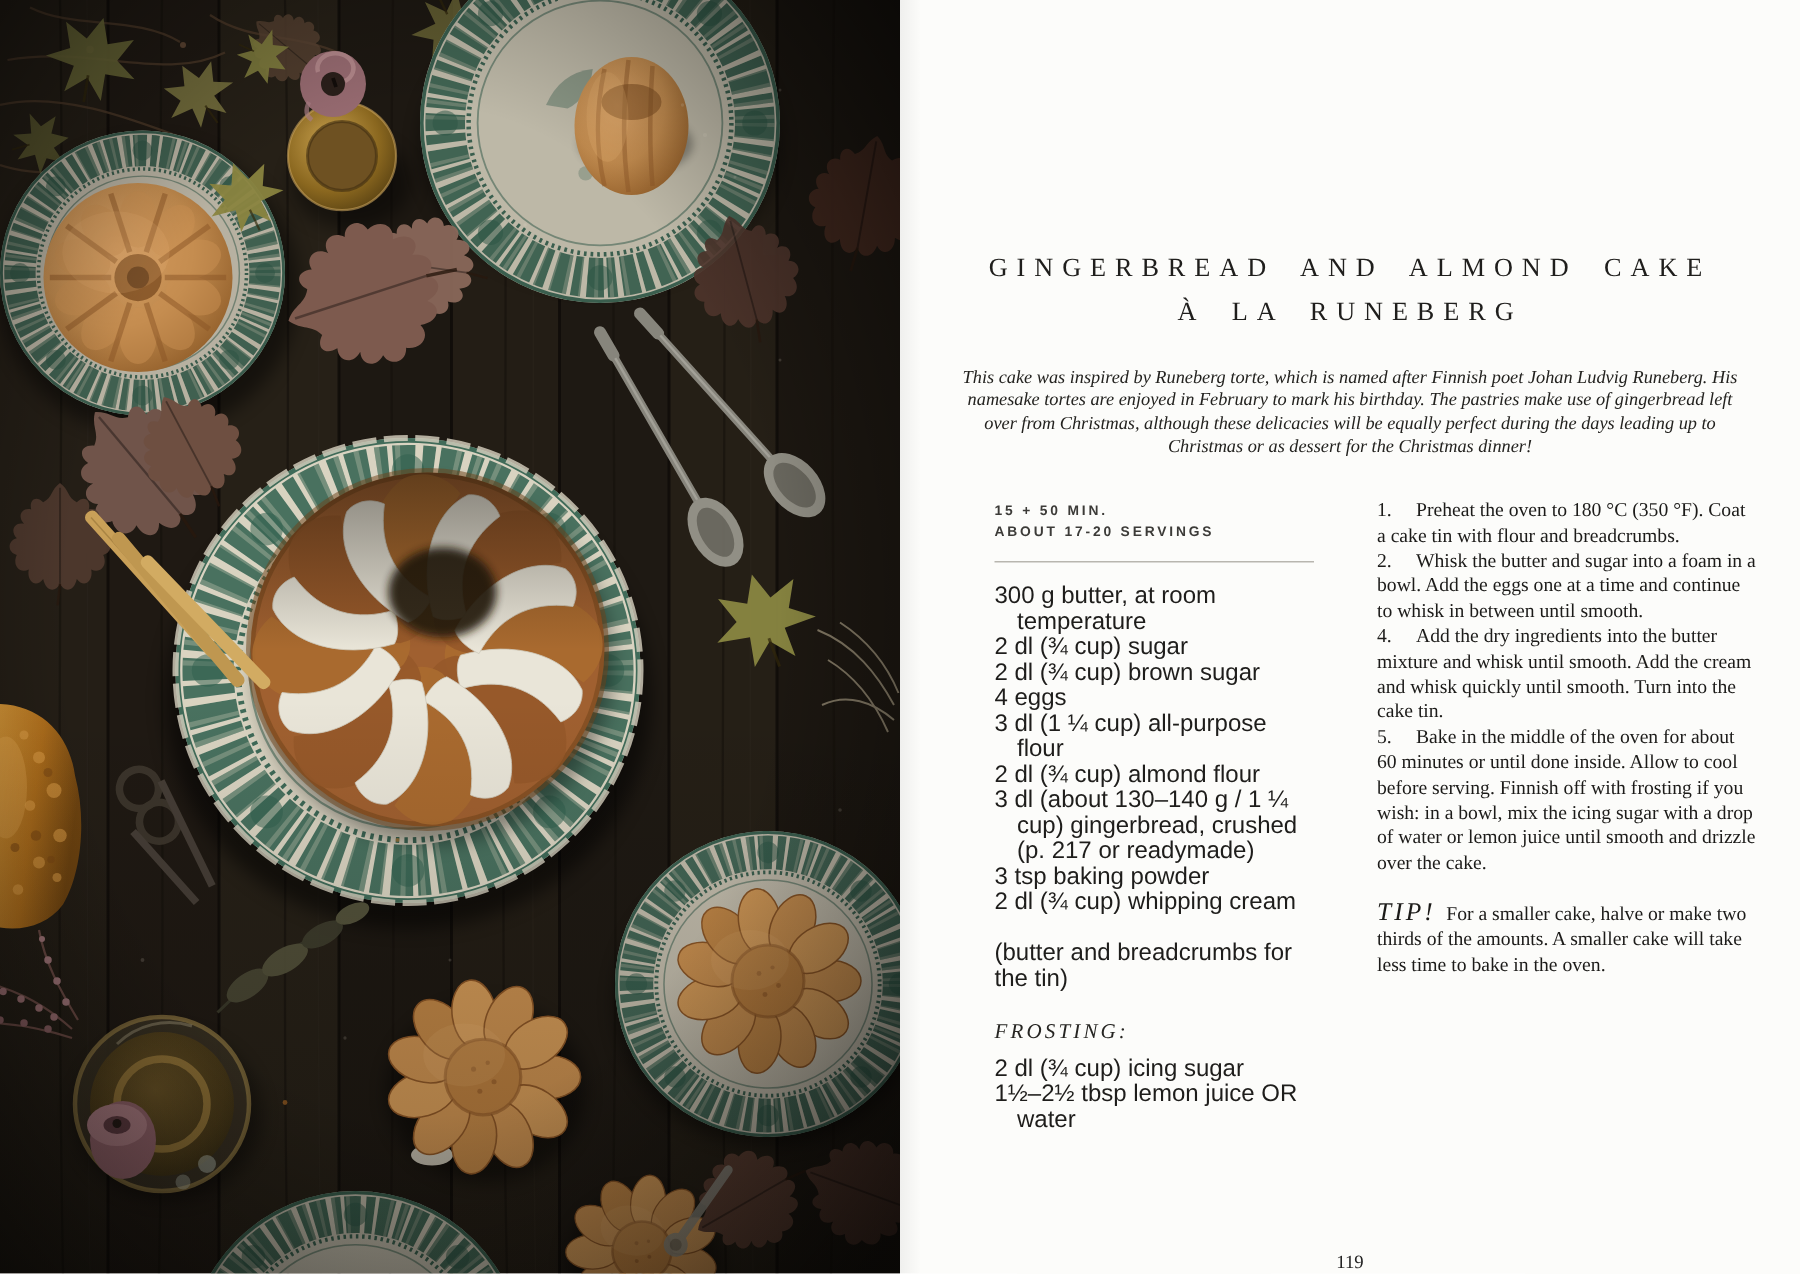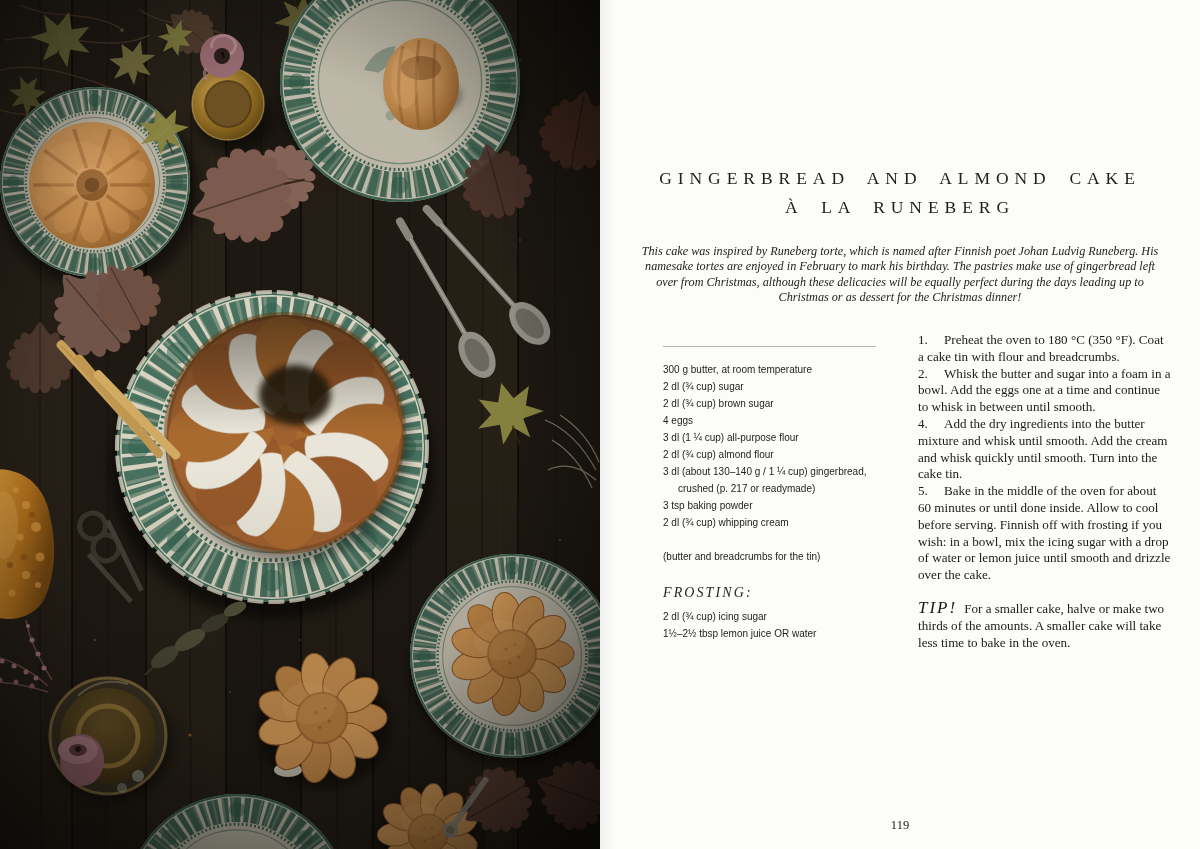--- a/index.html
+++ b/index.html
@@ -19,33 +19,33 @@
   .title{position:absolute;top:164px;left:0;right:0;text-align:center;font-weight:normal;}
   .title .tline{display:block;font-size:17.5px;letter-spacing:.34em;word-spacing:.42em;
     line-height:29px;color:#1f1e1c;}
   .intro{position:absolute;top:244px;left:38px;right:38px;text-align:center;
     font-style:italic;font-size:12.2px;line-height:15.3px;color:#23221f;}
   .col-left{position:absolute;top:333px;left:63px;width:213px;}
   .meta{font-family:"Liberation Sans",sans-serif;font-size:9.2px;font-weight:bold;
     letter-spacing:1.9px;color:var(--meta-ink);line-height:14px;}
   .divider{border:none;border-top:1px solid var(--rule);margin:13px 0 0 0;}
   .ing-list{margin-top:14px;}
-  .ing-list,.note,.frost-list{font-family:"Liberation Sans",sans-serif;font-size:10px;
+  .ing-list,.note,.frost-list{font-family:"Liberation Sans",sans-serif;font-size:16px;
     line-height:17px;color:#1e1d1b;}
   .ing-line{padding-left:15px;text-indent:-15px;}
   .note{margin-top:17px;}
   .frosting-head{margin-top:20px;font-style:italic;font-size:14px;letter-spacing:2.1px;color:#262522;}
   .frost-list{margin-top:7px;}
   .col-right{position:absolute;top:332px;left:318px;width:254px;font-size:13.1px;
     line-height:16.8px;color:#1c1b19;}
   .step{margin:0;}
   .step-num{display:inline-block;width:26px;}
   .tip{margin-top:16px;}
   .tip-label{font-style:italic;font-size:17px;letter-spacing:2px;margin-right:7px;}
-  .pagenum{position:absolute;bottom:16px;left:0;right:0;text-align:center;font-size:12.5px;color:#222;}
+  .pagenum{position:absolute;bottom:0;left:0;right:0;text-align:center;font-size:12.5px;color:#222;}
   
   .fill-teal{fill:var(--plate-teal);} .stroke-teal{stroke:var(--plate-teal);}
   .fill-cream{fill:var(--plate-cream);} .stroke-cream{stroke:var(--plate-cream);}
   .fill-icing{fill:var(--icing-white);}
 </style>
 </head>
 <body>
 
 <div class="spread">
 
@@ -494,20 +494,24 @@
   <div class="recipe-page">
 
     <h1 class="title">
       <span class="tline">GINGERBREAD AND ALMOND CAKE</span>
       <span class="tline">À LA RUNEBERG</span>
     </h1>
 
     <p class="intro">This cake was inspired by Runeberg torte, which is named after Finnish poet Johan Ludvig Runeberg. His namesake tortes are enjoyed in February to mark his birthday. The pastries make use of gingerbread left over from Christmas, although these delicacies will be equally perfect during the days leading up to Christmas or as dessert for the Christmas dinner!</p>
 
     <div class="col-left">
+      <div class="meta">
+        <div>15 + 50 MIN.</div>
+        <div>ABOUT 17-20 SERVINGS</div>
+      </div>
       <hr class="divider">
       <div class="ing-list" id="ingredients">
           <div class="ing-line">300 g butter, at room temperature</div>
           <div class="ing-line">2 dl (¾ cup) sugar</div>
           <div class="ing-line">2 dl (¾ cup) brown sugar</div>
           <div class="ing-line">4 eggs</div>
           <div class="ing-line">3 dl (1 ¼ cup) all-purpose flour</div>
           <div class="ing-line">2 dl (¾ cup) almond flour</div>
           <div class="ing-line">3 dl (about 130–140 g / 1 ¼ cup) gingerbread, crushed (p. 217 or readymade)</div>
           <div class="ing-line">3 tsp baking powder</div>

